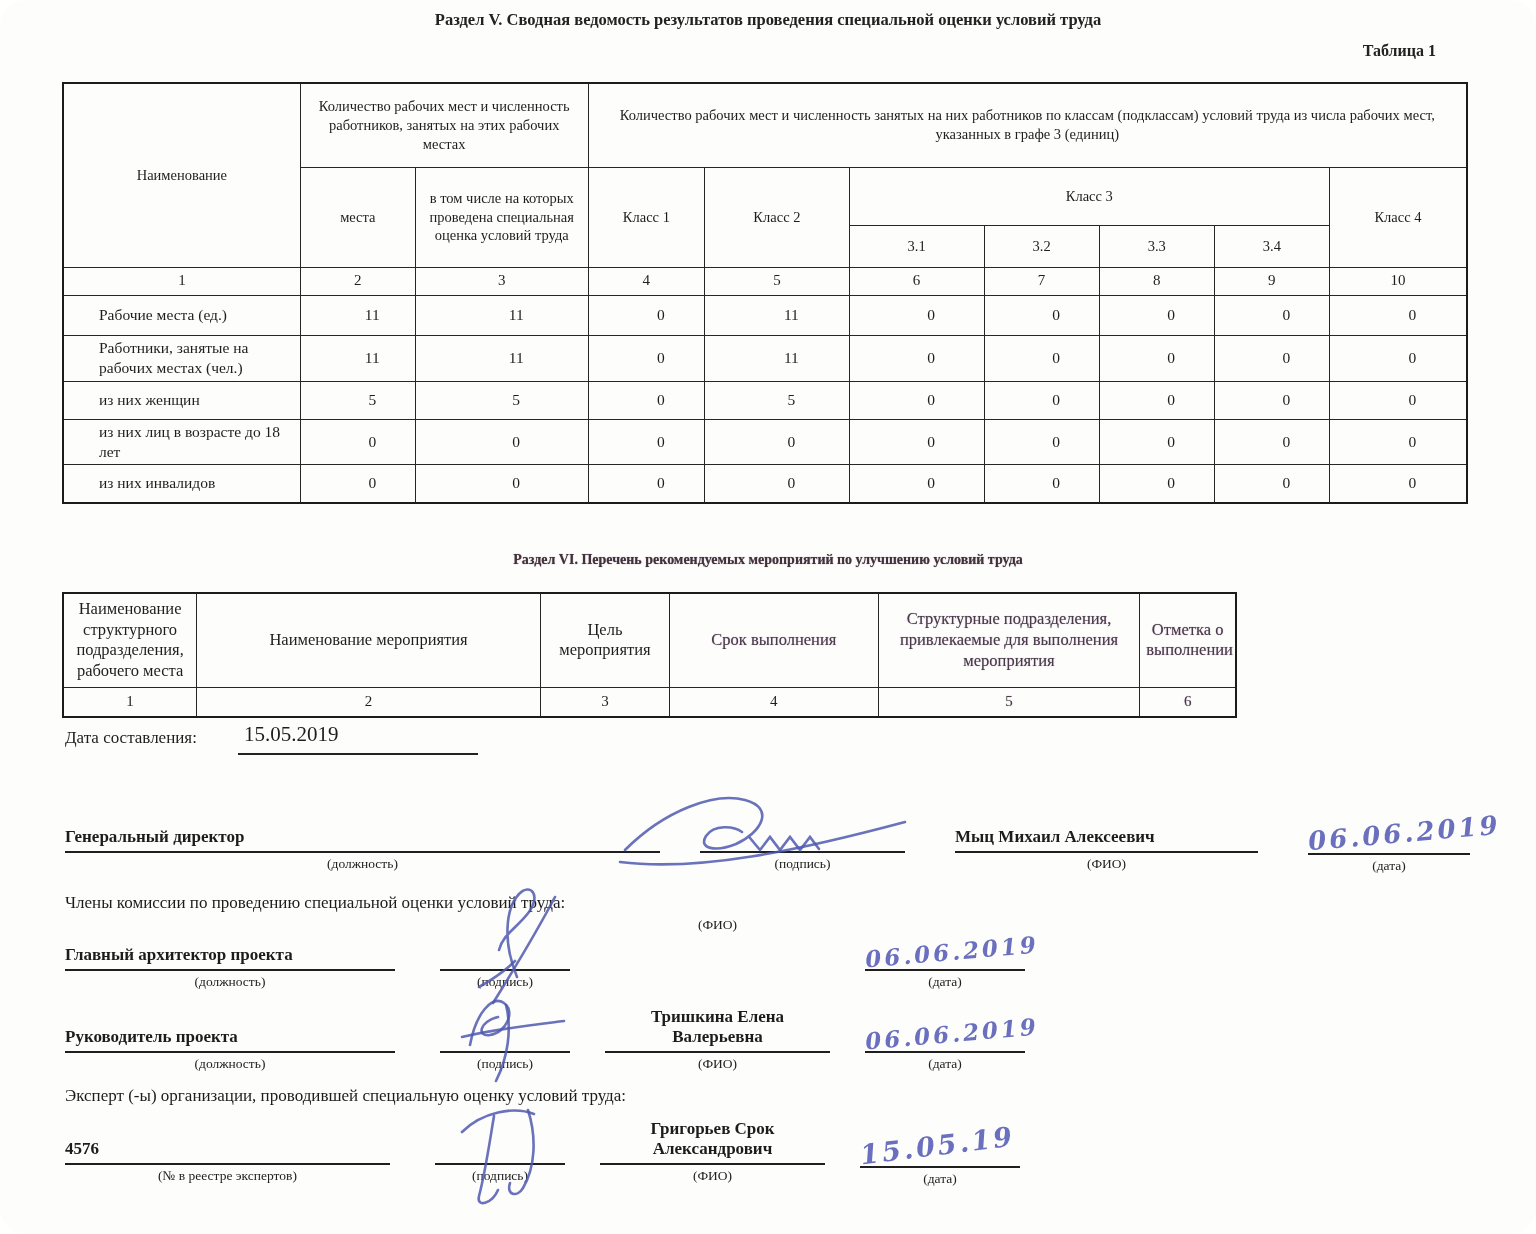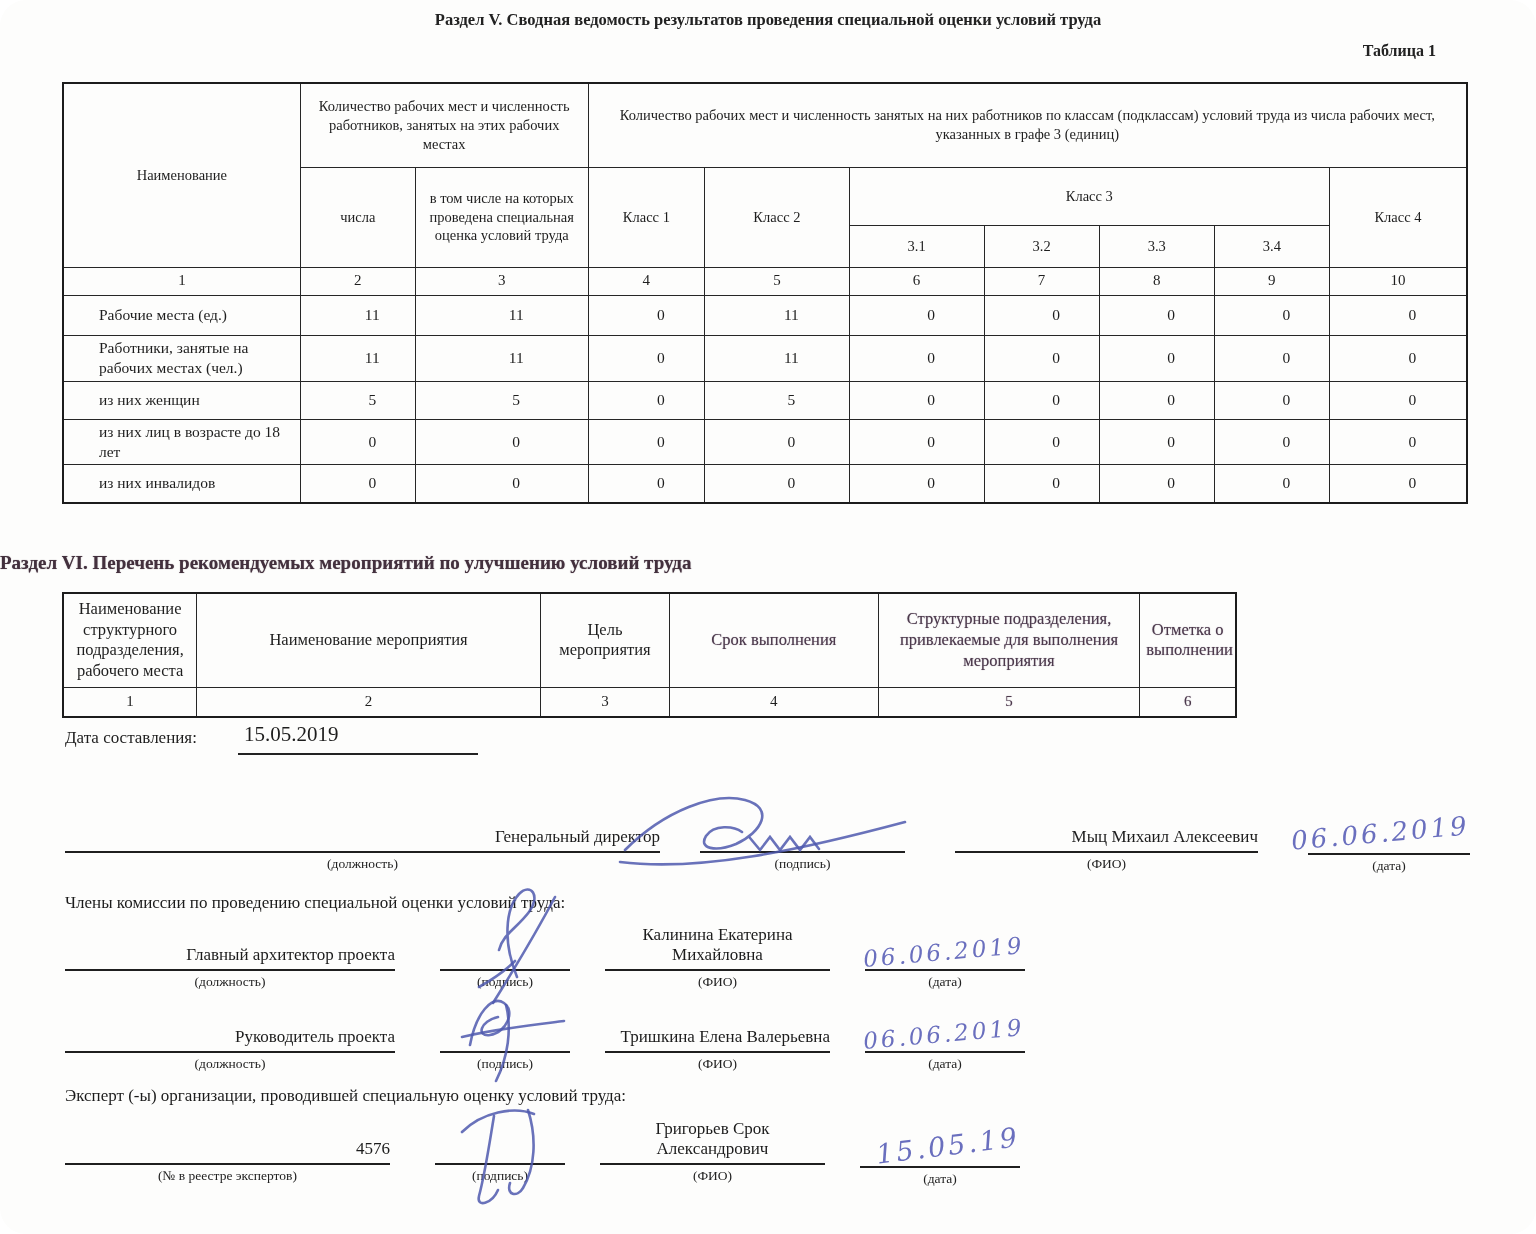--- a/index.html
+++ b/index.html
@@ -30,36 +30,36 @@
     overflow:hidden;
   }
   .t1{border:2.5px solid #1c1c1c;}
   .t2{border:2.5px solid #1c1c1c;}
   .t1 td.rowlabel{text-align:left;padding-left:8px;font-size:15px;}
   .t1 tr.nums td,.t2 tr.nums td{font-size:15px;font-weight:normal;}
   .t1 tr.data td{font-size:15.5px;padding-left:35px;}
   .t2 td.hdr{font-size:16.5px;line-height:1.25;}
   .t2 td.hdr-blur{color:#4c3a4c;text-shadow:0 0 1px rgba(86,60,90,.55);}
   .t6-title{
-    position:absolute;top:552px;left:0;right:0;
-    font-weight:bold;font-size:19px;color:#43303d;
+    position:absolute;top:552px;left:0;right:0;text-align:center;
+    font-weight:bold;font-size:14px;color:#43303d;
     text-shadow:0 0 1px rgba(67,48,61,.65);
   }
   .date-line{position:absolute;top:728px;left:65px;font-size:17px;}
   .date-value{
     position:absolute;top:722px;left:238px;width:234px;
     border-bottom:2px solid #222;font-size:21px;padding:0 0 6px 6px;
   }
   .subheading{position:absolute;font-size:17px;color:#1c1c1c;}
   .sig{position:absolute;}
   .sig-line{
-    display:flex;align-items:flex-end;justify-content:flex-end;
+    display:flex;align-items:flex-end;justify-content:flex-start;
     border-bottom:2px solid #1f1f1f;
     min-height:30px;font-size:17px;line-height:1.22;
-    padding-bottom:3px;text-align:center;color:#1c1c1c;
+    padding-bottom:3px;text-align:center;color:#1c1c1c;font-weight:bold;
   }
   .sig-line.two{min-height:52px;}
   .sig-cap{font-size:13.5px;text-align:center;padding-top:3px;color:#222;}
   .ink{
     font-family:"DejaVu Serif",serif;font-style:italic;
     color:#6a6fbe;letter-spacing:3px;display:inline-block;
     transform:rotate(-5deg);white-space:nowrap;
   }
   .ink-lg{font-size:26px;}
   .ink-md{font-size:23px;}
@@ -88,21 +88,21 @@
         <col style="width:8.2%">
         <col style="width:9.8%">
     </colgroup>
     <tbody>
         <tr style="height:84px">
       <td rowspan="3">Наименование</td>
       <td colspan="2">Количество рабочих мест и численность работников, занятых на этих рабочих местах</td>
       <td colspan="7">Количество рабочих мест и численность занятых на них работников по классам (подклассам) условий труда из числа рабочих мест, указанных в графе 3 (единиц)</td>
     </tr>
     <tr style="height:58px">
-      <td rowspan="2">числа</td>
+      <td rowspan="2">места</td>
       <td rowspan="2">в том числе на которых проведена специальная оценка условий труда</td>
       <td rowspan="2">Класс 1</td>
       <td rowspan="2">Класс 2</td>
       <td colspan="4">Класс 3</td>
       <td rowspan="2">Класс 4</td>
     </tr>
     <tr style="height:42px">
       <td>3.1</td>
       <td>3.2</td>
       <td>3.3</td>
@@ -257,23 +257,20 @@
   <div class="sig" style="left:440px;width:130px;top:936px">
     <div class="sig-line"></div>
     <div class="sig-cap">(подпись)</div>
   </div>
   <svg class="sig-svg" style="left:445px;top:885px" width="140" height="125" viewBox="0 0 140 125">
     <path d="M72,92 C58,58 60,24 74,9 C86,-3 96,11 84,27 C72,43 58,49 54,65"></path>
     <path d="M48,118 C68,86 92,46 110,12"></path>
     <path d="M34,102 C48,94 60,86 70,76"></path>
   </svg>
   <div class="sig" style="left:605px;width:225px;top:914px">
-    <div class="sig-line two">
-        <span>Калинина Екатерина Михайловна</span>
-      </div>
     <div class="sig-cap">(ФИО)</div>
   </div>
   <div class="sig" style="left:865px;width:160px;top:936px">
     <div class="sig-line">
         <span class="ink ink-md">06.06.2019</span>
       </div>
     <div class="sig-cap">(дата)</div>
   </div>
 
   <div class="sig" style="left:65px;width:330px;top:1018px">

